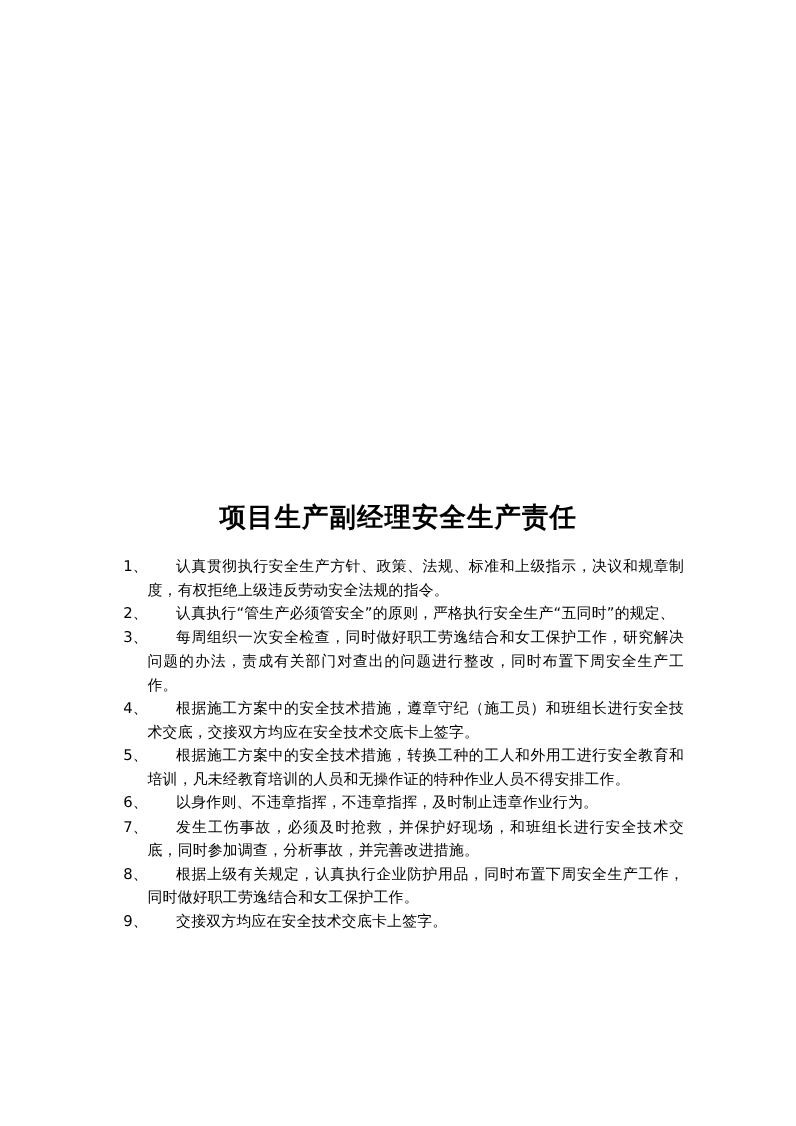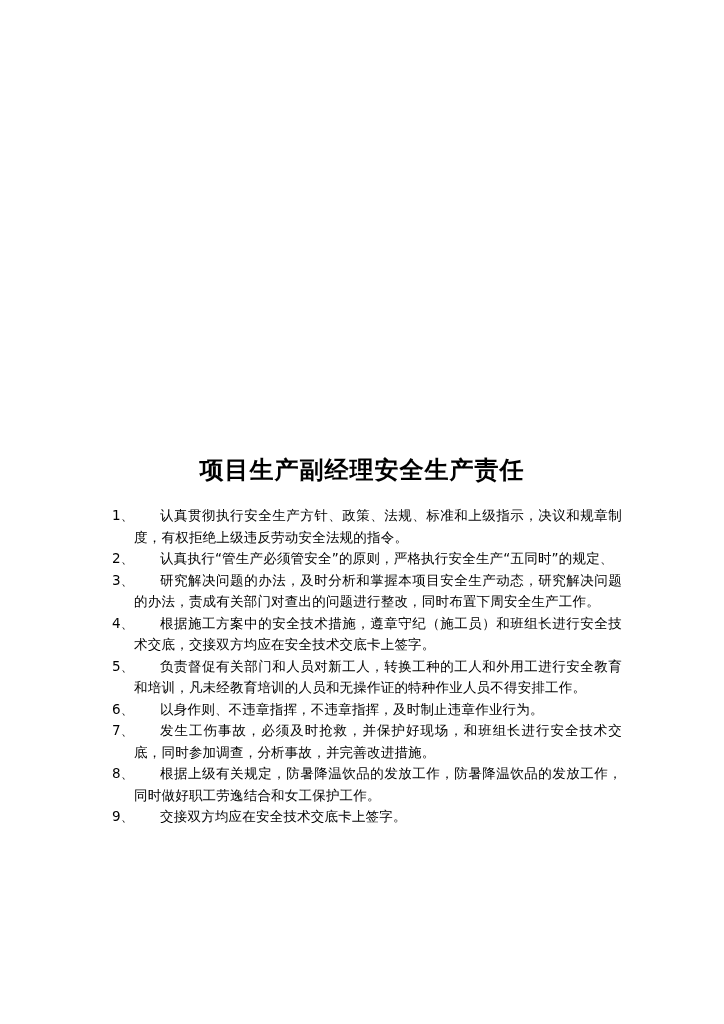--- a/index.html
+++ b/index.html
@@ -70,46 +70,46 @@
       <span class="txt">认真贯彻执行安全生产方针、政策、法规、标准和上级指示，决议和规章制度，有权拒绝上级违反劳动安全法规的指令。</span>
     </div>
 
     <div class="item">
       <span class="num">2、</span>
       <span class="txt">认真执行“管生产必须管安全”的原则，严格执行安全生产“五同时”的规定、</span>
     </div>
 
     <div class="item">
       <span class="num">3、</span>
-      <span class="txt">研究解决问题的办法，及时分析和掌握本项目安全生产动态，研究解决问题的办法，责成有关部门对查出的问题进行整改，同时布置下周安全生产工作。</span>
+      <span class="txt">每周组织一次安全检查，同时做好职工劳逸结合和女工保护工作，研究解决问题的办法，责成有关部门对查出的问题进行整改，同时布置下周安全生产工作。</span>
     </div>
 
     <div class="item">
       <span class="num">4、</span>
       <span class="txt">根据施工方案中的安全技术措施，遵章守纪（施工员）和班组长进行安全技术交底，交接双方均应在安全技术交底卡上签字。</span>
     </div>
 
     <div class="item">
       <span class="num">5、</span>
-      <span class="txt">负责督促有关部门和人员对新工人，转换工种的工人和外用工进行安全教育和培训，凡未经教育培训的人员和无操作证的特种作业人员不得安排工作。</span>
+      <span class="txt">根据施工方案中的安全技术措施，转换工种的工人和外用工进行安全教育和培训，凡未经教育培训的人员和无操作证的特种作业人员不得安排工作。</span>
     </div>
 
     <div class="item">
       <span class="num">6、</span>
       <span class="txt">以身作则、不违章指挥，不违章指挥，及时制止违章作业行为。</span>
     </div>
 
     <div class="item">
       <span class="num">7、</span>
       <span class="txt">发生工伤事故，必须及时抢救，并保护好现场，和班组长进行安全技术交底，同时参加调查，分析事故，并完善改进措施。</span>
     </div>
 
     <div class="item">
       <span class="num">8、</span>
-      <span class="txt">根据上级有关规定，防暑降温饮品的发放工作，防暑降温饮品的发放工作，同时做好职工劳逸结合和女工保护工作。</span>
+      <span class="txt">根据上级有关规定，认真执行企业防护用品，同时布置下周安全生产工作，同时做好职工劳逸结合和女工保护工作。</span>
     </div>
 
     <div class="item">
       <span class="num">9、</span>
       <span class="txt">交接双方均应在安全技术交底卡上签字。</span>
     </div>
 
   </div>
 </div>
 

